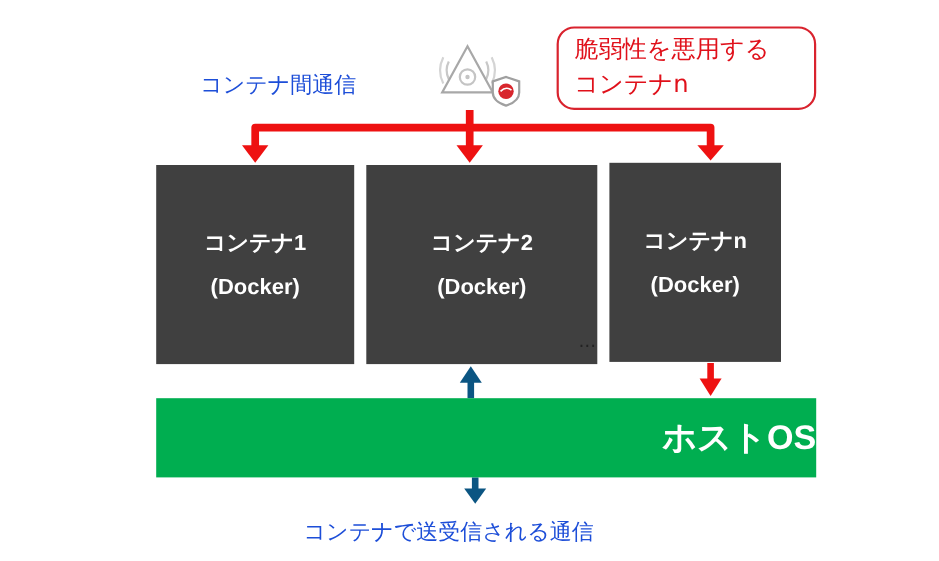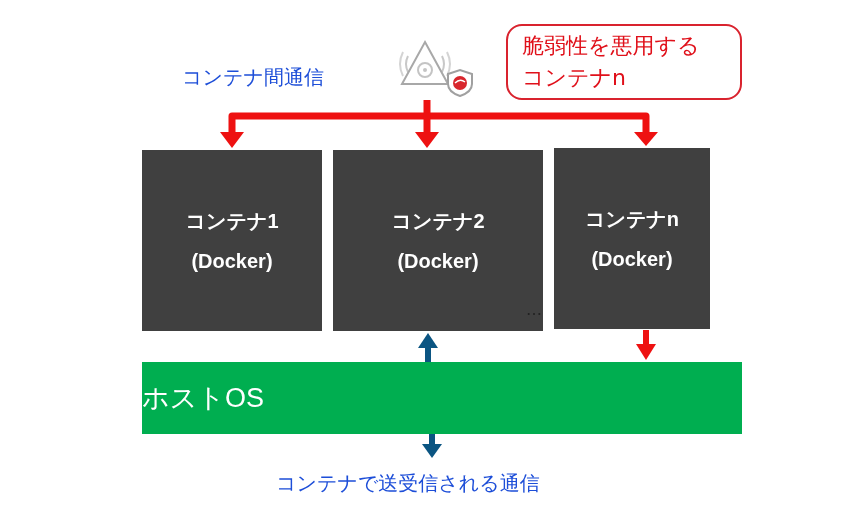--- a/index.html
+++ b/index.html
@@ -3,22 +3,22 @@
 <meta charset="utf-8">
 <style>
   html, body { margin:0; padding:0; background:#ffffff; }
   body { width:854px; height:510px; position:relative; overflow:hidden;
          font-family:"DejaVu Sans", "Liberation Sans", sans-serif; }
   .abs { position:absolute; }
   .container-box { position:absolute; background:#404040; color:#ffffff;
          display:flex; flex-direction:column; align-items:center; justify-content:center;
          font-family:"Liberation Sans","DejaVu Sans",sans-serif; font-weight:bold; font-size:20px; line-height:40px; }
   .host { position:absolute; left:142px; top:362px; width:600px; height:72px; background:#00ae50;
-          color:#fff; display:flex; align-items:center; justify-content:flex-start;
-          font-family:"Liberation Sans","DejaVu Sans",sans-serif; font-weight:normal; font-size:27px; }
+          color:#fff; display:flex; align-items:center; justify-content:flex-end;
+          font-family:"Liberation Sans","DejaVu Sans",sans-serif; font-weight:bold; font-size:31px; }
   .label { position:absolute; font-size:20px; color:#1d4ed8; white-space:nowrap; }
   .callout { position:absolute; left:506px; top:24px; width:236px; height:76px;
              border:2px solid #d9232e; border-radius:16px; background:#fff; color:#e0101a;
              font-size:22px; line-height:32px; padding:4px 0 0 14px; box-sizing:border-box; }
   .ellipsis { position:absolute; left:526px; top:300px; font-size:16px; color:#222; letter-spacing:1px; }
   svg.overlay { position:absolute; left:0; top:0; }
 </style>
 </head>
 <body>
 

